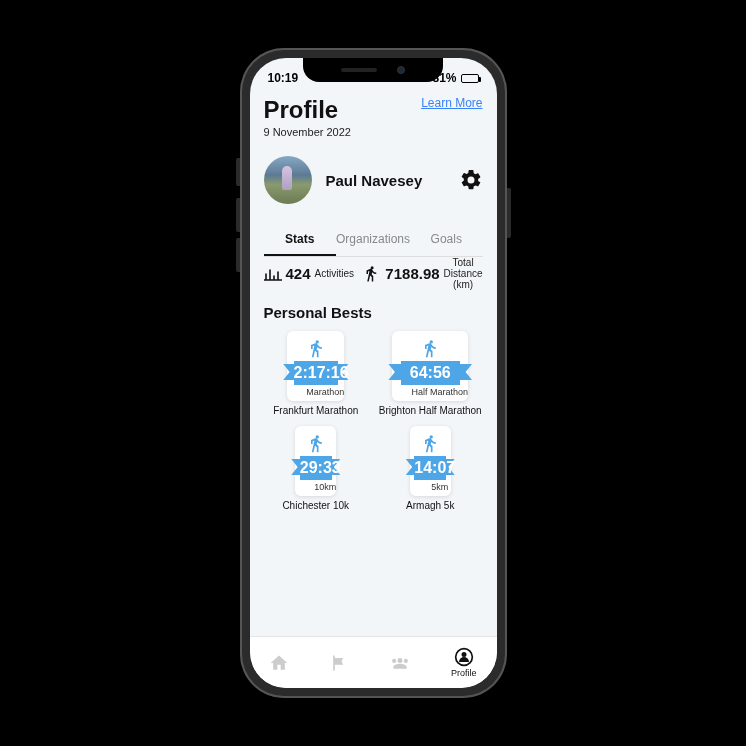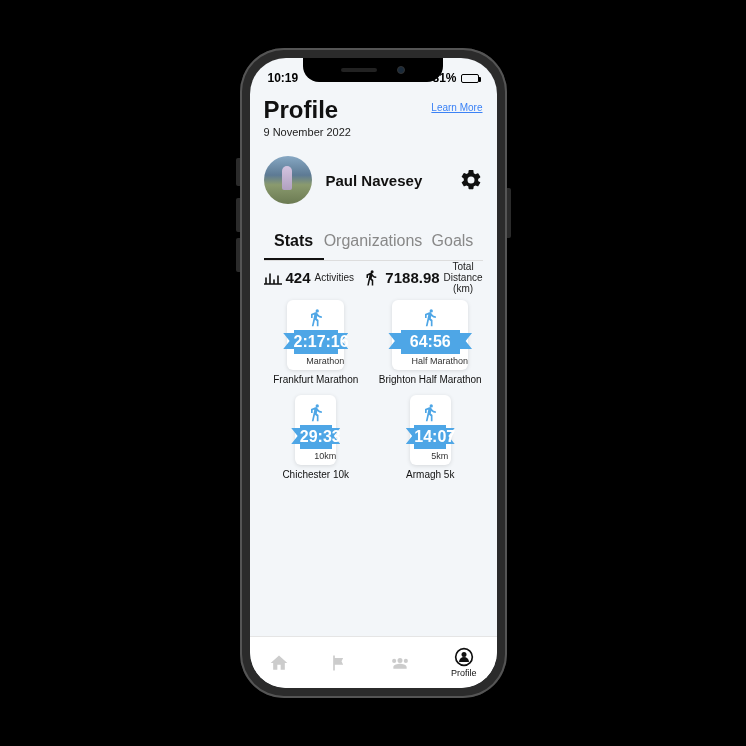--- a/index.html
+++ b/index.html
@@ -75,31 +75,31 @@
   .status-right { display: flex; align-items: center; gap: 4px; }
   .battery-icon { width: 18px; height: 9px; border: 1px solid #000; border-radius: 2px; position: relative; }
   .battery-icon::after { content:""; position:absolute; right:-3px; top:2px; width:2px; height:5px; background:#000; border-radius:0 1px 1px 0;}
   .battery-fill { height:100%; width:81%; background:#000;}
   
   .content { flex: 1; overflow: hidden; padding: 0 14px; }
   
   .header-row { display:flex; justify-content:space-between; align-items:flex-start; margin-top:4px;}
   .page-title { font-size: 24px; font-weight: 700; color:#111;}
   .date-text { font-size: 11px; color:#222; margin-top:2px;}
-  .learn-more { color:#3b82f6; font-size:10px; text-decoration:underline; margin-top:6px;}
+  .learn-more { color:#3b82f6; font-size:12px; text-decoration:underline; }
   
   .profile-row { display:flex; align-items:center; justify-content:space-between; margin-top:18px;}
   .profile-left { display:flex; align-items:center; gap:14px;}
   .avatar { width:48px;height:48px;border-radius:50%; background: linear-gradient(180deg,#87a8c4 0%,#5d7a94 40%,#8a9a6e 60%,#6b7a52 100%); position:relative; overflow:hidden;}
   .avatar::after{content:"";position:absolute;left:18px;top:10px;width:10px;height:24px;background:linear-gradient(#d4c4e0,#b0a0c0);border-radius:5px 5px 2px 2px;}
   .user-name { font-size:15px; font-weight:700; color:#111;}
   .gear-btn { width:24px;height:24px; cursor:pointer;}
   
   .tabs { display:flex; margin-top:20px; border-bottom:1px solid #ddd;}
-  .tab { flex:1; text-align:center; padding:8px 0; font-size:16px; color:#888; cursor:pointer;}
+  .tab { flex:1; text-align:center; padding:8px 0; font-size:12px; color:#888; cursor:pointer;}
   .tab.active { color:#111; font-weight:600; border-bottom:2px solid #111;}
   
   .section-title { font-size:15px; font-weight:700; color:#111; margin:14px 0 10px;}
   
   .totals-row { display:flex; justify-content:space-around; text-align:center; margin-bottom:6px;}
   .total-item { display:flex; flex-direction:row; align-items:center; gap:4px; flex:1;}
   .total-icon { height:18px; display:flex;align-items:center;justify-content:center;}
   .total-value { font-size:15px; font-weight:700; color:#111;}
   .total-label { font-size:10px; color:#222;}
   
@@ -181,20 +181,21 @@
           <div class="total-icon">
             <svg width="20" height="18" viewBox="0 0 24 24">
                 <path fill="#111" d="M13.5 5.5a2 2 0 1 0-2-2 2 2 0 0 0 2 2zM9.8 8.9 7 22h2l1.8-8 2.2 2v6h2v-7.5l-2.1-2 .6-3A7.3 7.3 0 0 0 19 12V10a5.3 5.3 0 0 1-4.5-2.5l-1-1.6A2 2 0 0 0 11.8 5a2 2 0 0 0-.7.1L6 7.3V12h2V8.6l1.8-.7"></path>
               </svg>
           </div>
           <div class="total-value">7188.98</div>
           <div class="total-label">Total Distance (km)</div>
         </div>
       </div>
 
+      <div class="section-title">Personal Bests</div>
       <div class="pb-grid">
 
         <div class="pb-wrap">
           <div class="pb-card">
             <svg class="pb-runner" width="22" height="20" viewBox="0 0 24 24">
                 <path fill="currentColor" d="M13.5 5.5a2 2 0 1 0-2-2 2 2 0 0 0 2 2zM9.8 8.9 7 22h2l1.8-8 2.2 2v6h2v-7.5l-2.1-2 .6-3A7.3 7.3 0 0 0 19 12V10a5.3 5.3 0 0 1-4.5-2.5l-1-1.6A2 2 0 0 0 11.8 5a2 2 0 0 0-.7.1L6 7.3V12h2V8.6l1.8-.7"></path>
               </svg>
             <div class="ribbon">
                 <div class="ribbon-center">2:17:16</div>
               </div>

